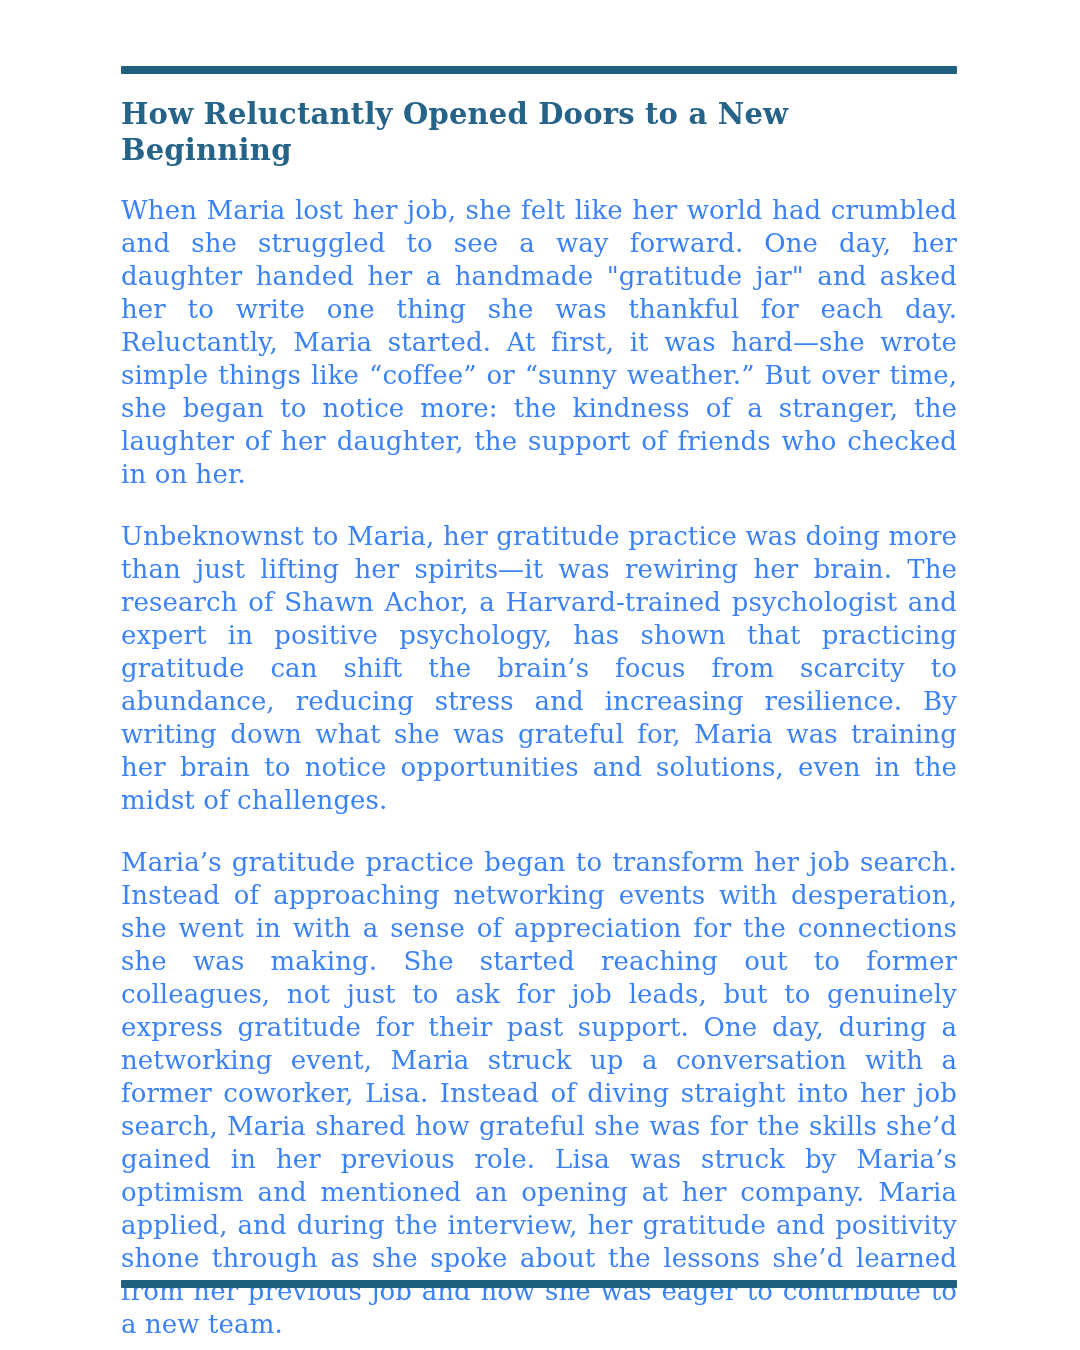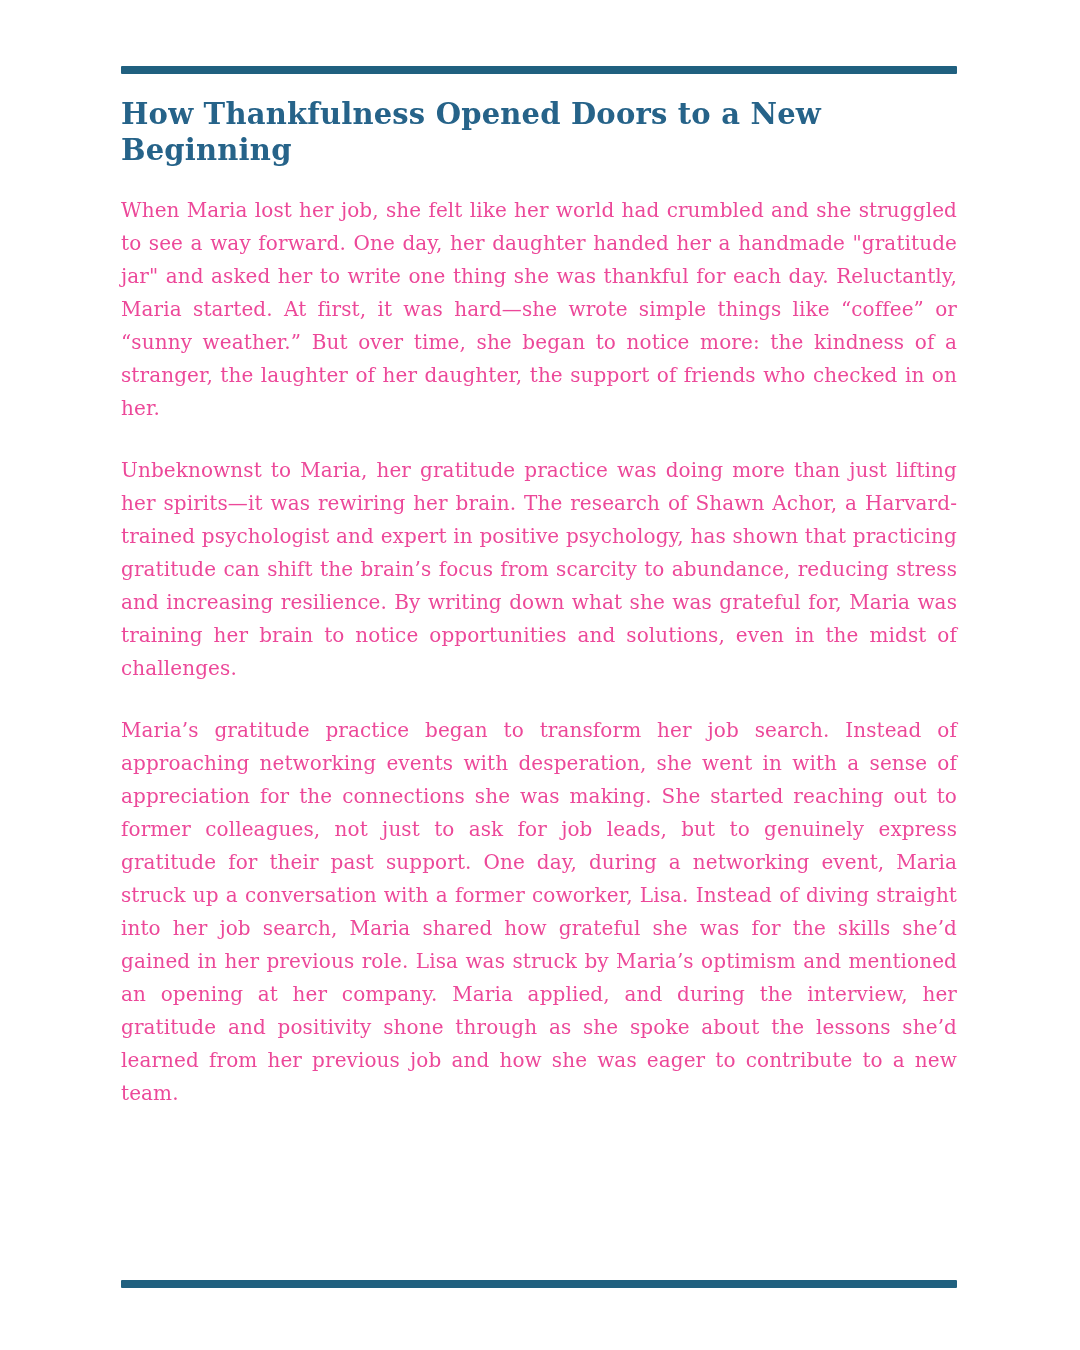--- a/index.html
+++ b/index.html
@@ -35,33 +35,33 @@
   h1.doc-title {
     margin: 22px 0 26px 0;
     font-size: 29px;
     line-height: 36px;
     font-weight: bold;
     color: #266389;
     letter-spacing: 0.2px;
   }
   p.body-para {
     margin: 0 0 29px 0;
-    font-size: 20px;
+    font-size: 26px;
     line-height: 33px;
-    color: #ec4899;
+    color: #3b82f6;
     text-align: justify;
     letter-spacing: 0.1px;
   }
 </style>
 </head>
 <body>
 
 <div class="page">
   <div class="content">
     <div class="rule top"></div>
-    <h1 class="doc-title">How Thankfulness Opened Doors to a New Beginning</h1>
+    <h1 class="doc-title">How Reluctantly Opened Doors to a New Beginning</h1>
     <p class="body-para">When Maria lost her job, she felt like her world had crumbled and she struggled to see a way forward. One day, her daughter handed her a handmade "gratitude jar" and asked her to write one thing she was thankful for each day. Reluctantly, Maria started. At first, it was hard—she wrote simple things like “coffee” or “sunny weather.” But over time, she began to notice more: the kindness of a stranger, the laughter of her daughter, the support of friends who checked in on her.</p>
     <p class="body-para">Unbeknownst to Maria, her gratitude practice was doing more than just lifting her spirits—it was rewiring her brain. The research of Shawn Achor, a Harvard-trained psychologist and expert in positive psychology, has shown that practicing gratitude can shift the brain’s focus from scarcity to abundance, reducing stress and increasing resilience. By writing down what she was grateful for, Maria was training her brain to notice opportunities and solutions, even in the midst of challenges.</p>
     <p class="body-para">Maria’s gratitude practice began to transform her job search. Instead of approaching networking events with desperation, she went in with a sense of appreciation for the connections she was making. She started reaching out to former colleagues, not just to ask for job leads, but to genuinely express gratitude for their past support. One day, during a networking event, Maria struck up a conversation with a former coworker, Lisa. Instead of diving straight into her job search, Maria shared how grateful she was for the skills she’d gained in her previous role. Lisa was struck by Maria’s optimism and mentioned an opening at her company. Maria applied, and during the interview, her gratitude and positivity shone through as she spoke about the lessons she’d learned from her previous job and how she was eager to contribute to a new team.</p>
 
   </div>
   <div class="rule bottom"></div>
 </div>
 
 </body></html>

